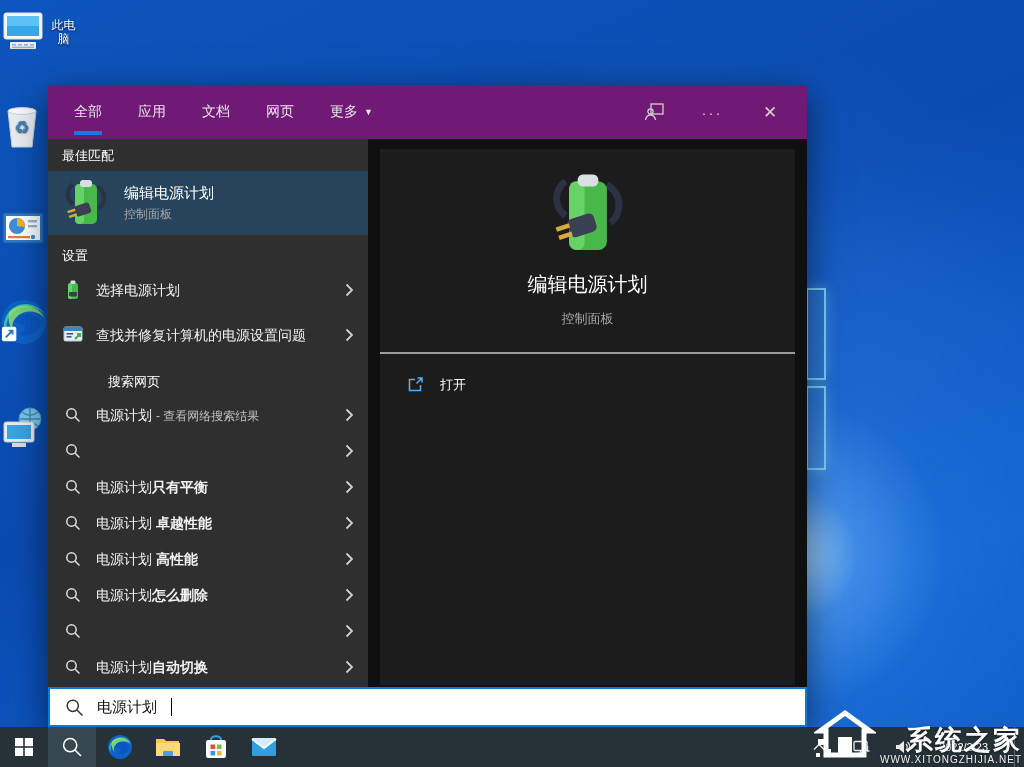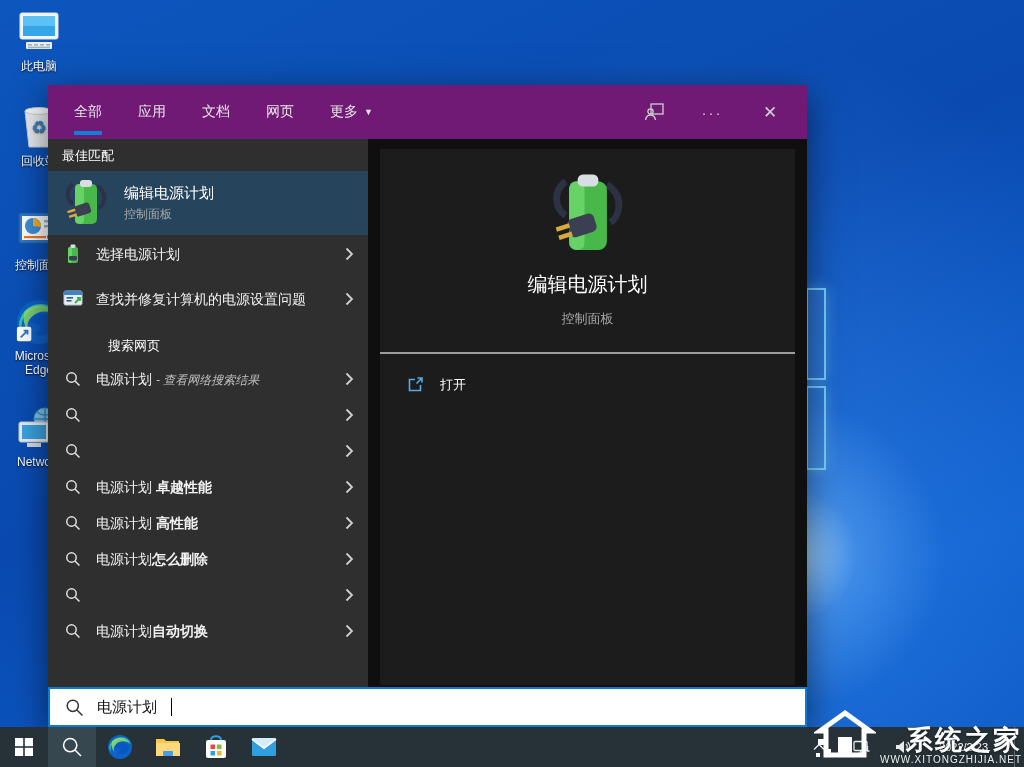--- a/index.html
+++ b/index.html
@@ -13,21 +13,21 @@
       radial-gradient(circle at 790px 555px, rgba(190,230,255,.85) 0%, rgba(120,190,255,.35) 7%, rgba(120,190,255,0) 16%),
       radial-gradient(circle at 70% 68%, rgba(60,140,240,.55) 0%, rgba(60,140,240,0) 55%),
       linear-gradient(155deg, #0d56bd 0%, #0a4ab0 45%, #0c5ecd 80%, #0b57c2 100%);
   }
   .win-pane { position:absolute; border:2px solid rgba(130,225,255,.85);
     background:rgba(140,210,255,.14); box-shadow:0 0 14px rgba(130,215,255,.45); }
   .win-pane.p1 { left:806px; top:288px; width:20px; height:92px; }
   .win-pane.p2 { left:806px; top:386px; width:20px; height:84px; }
 
   
-  .desk-icon { position:absolute; width:78px; display:flex; flex-direction:column;
+  .desk-icon { position:absolute; width:78px; display:flex; flex-direction:row;
     align-items:center; gap:3px; color:#fff; font-size:12px; text-align:center;
     text-shadow:0 1px 2px rgba(0,0,0,.85); z-index:2; cursor:default; }
   .desk-icon .glyph { width:48px; height:48px; display:flex; align-items:center; justify-content:center; }
   .lbl { line-height:14px; }
 
   
   .panel { position:absolute; left:48px; top:85px; width:759px; height:642px; z-index:5;
     display:flex; flex-direction:column; box-shadow:0 10px 34px rgba(0,0,0,.55); }
   .panel-header { height:54px; flex:0 0 54px; background:#701a75; display:flex;
     align-items:center; padding:0 22px 0 26px; }
@@ -58,21 +58,21 @@
     align-items:center; cursor:pointer; }
   .best-ic { width:48px; flex:0 0 48px; display:flex; justify-content:center; }
   .best-txt { margin-left:14px; display:flex; flex-direction:column; gap:3px; }
   .best-title { color:#fff; font-size:15px; }
   .best-sub { color:#a8a8a8; font-size:12px; }
   .row.h38 { height:38px; }
   .row.h52 { height:52px; }
   .row.h36 { height:36px; }
   .wrap2 { max-width:212px; }
   .bold { font-weight:bold; }
-  .note { font-size:12px; color:#c0c0c0;font-style:italic; }
+  .note { font-size:12px; color:#c0c0c0; }
 
   
   .col-right { flex:1; position:relative; background:#0f0f0f; }
   .preview-card { position:absolute; left:12px; right:12px; top:10px; bottom:2px;
     background:#1c1c1c; display:flex; flex-direction:column; align-items:center; }
   .pv-icon { margin-top:22px; }
   .pv-title { margin-top:14px; color:#fff; font-size:20px; }
   .pv-sub { margin-top:12px; color:#a8a8a8; font-size:13px; }
   .pv-div { width:100%; height:2px; background:#9c9c9c; margin-top:24px; }
   .pv-open { align-self:flex-start; display:flex; align-items:center; gap:16px;
@@ -240,20 +240,21 @@
                 <rect x="5" y="33" width="8" height="2.6" fill="#d8a93f"></rect>
               </g>
             </svg>
           </span>
           <span class="best-txt">
             <span class="best-title">编辑电源计划</span>
             <span class="best-sub">控制面板</span>
           </span>
         </div>
 
+        <div class="sec-h" style="padding-top:12px;">设置</div>
 
         <div class="row h38">
           <span class="ric">
             <svg width="16" height="20" viewBox="0 0 16 20">
               <rect x="3" y="3" width="10" height="16" rx="2.5" fill="#49b84a"></rect>
               <rect x="3" y="3" width="4" height="16" rx="2" fill="#6fd86d" opacity=".8"></rect>
               <rect x="5.5" y="0.5" width="5" height="3.4" rx="1.4" fill="#d9dee2"></rect>
               <rect x="4" y="12" width="8" height="4.4" rx="1.4" fill="#3a3f52"></rect>
             </svg>
           </span>
@@ -312,20 +313,21 @@
               </svg>
             </span>
         </div>
         <div class="row h36">
           <span class="ric">
               <svg width="16" height="16" viewBox="0 0 16 16" fill="none" stroke="#e0e0e0" stroke-width="1.5">
                 <circle cx="6.5" cy="6.5" r="4.7"></circle>
                 <path d="M10 10 L14.5 14.5"></path>
               </svg>
             </span>
+          <span class="rtxt"><span>电源计划</span><span class="bold">只有平衡</span></span>
           <span class="chev">
               <svg width="9" height="14" viewBox="0 0 9 14" fill="none" stroke="#cfcfcf" stroke-width="1.8">
                 <path d="M1.5 1.5 L7 7 L1.5 12.5"></path>
               </svg>
             </span>
         </div>
         <div class="row h36">
           <span class="ric">
               <svg width="16" height="16" viewBox="0 0 16 16" fill="none" stroke="#e0e0e0" stroke-width="1.5">
                 <circle cx="6.5" cy="6.5" r="4.7"></circle>

